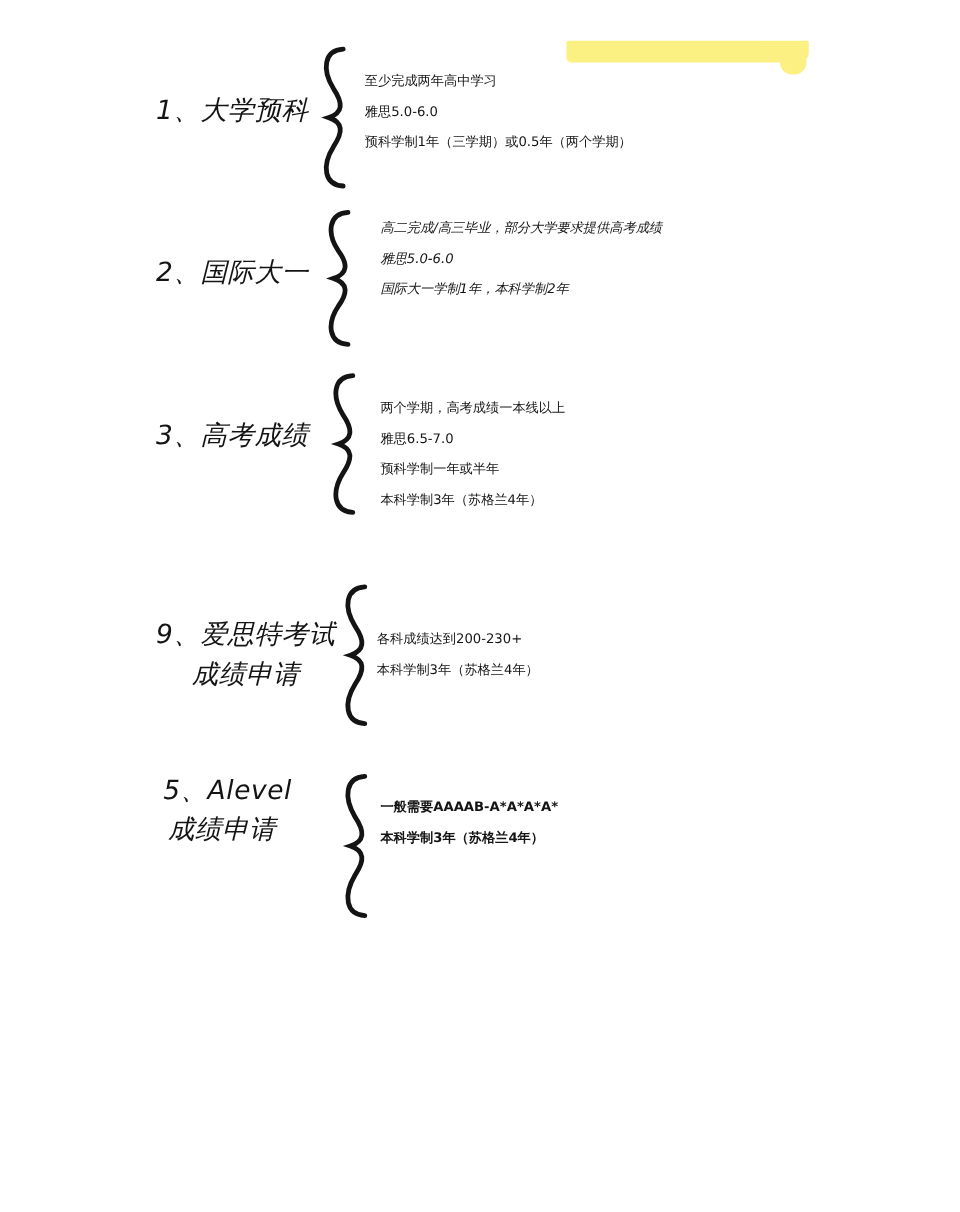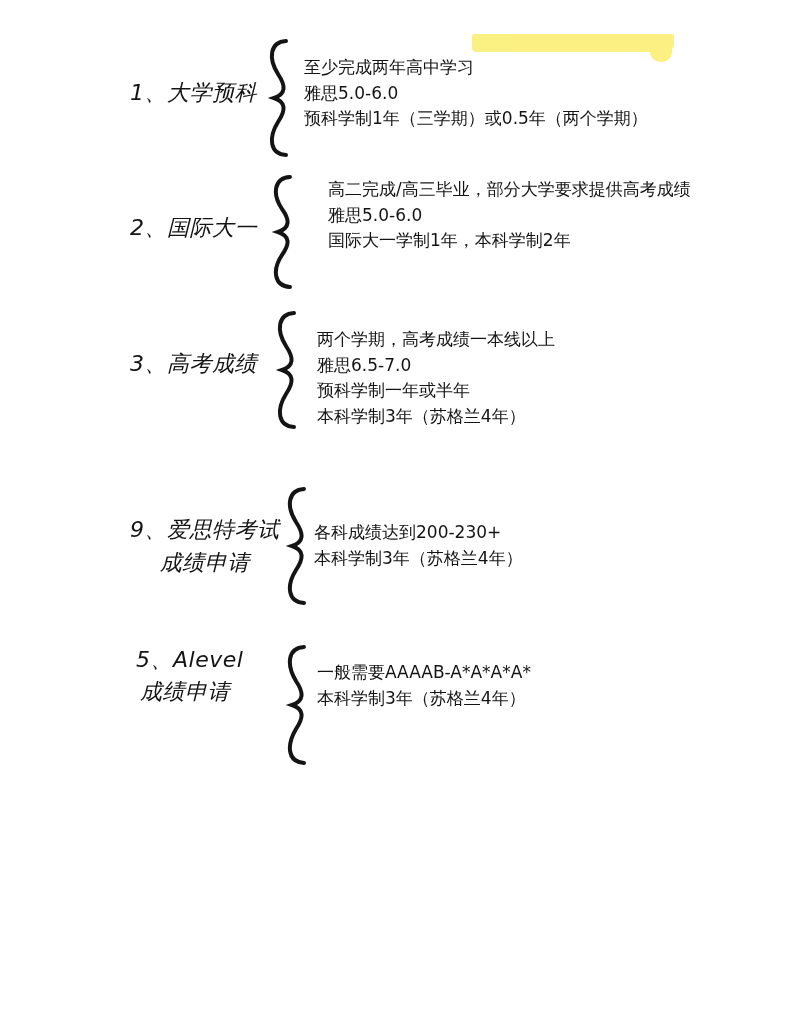--- a/index.html
+++ b/index.html
@@ -15,21 +15,21 @@
     content: ""; position: absolute; right: 2px; top: 6px; width: 22px; height: 22px;
     background: #fbef74; border-radius: 0 0 10px 10px;
   }
   .section { position: absolute; left: 0; width: 800px; }
   .label {
     position: absolute; font-size: 22px; line-height: 30px; white-space: nowrap; letter-spacing: 0.5px; font-style: italic;
   }
   .label .line { display: block; }
   .brace { position: absolute; }
   .brace svg { display: block; }
-  .items { position: absolute; font-size: 17px; line-height: 25.5px; }
+  .items { position: absolute; font-size: 11px; line-height: 25.5px; }
   .items .item { display: block; white-space: nowrap; }
   .items .item.wrap { white-space: normal; width: 380px; }
 </style>
 </head>
 <body>
 
 <div class="highlight"></div>
 
 <div class="section" style="top:0;">
   <div class="label" style="left:130px; top:78px;">
@@ -49,21 +49,21 @@
 
 <div class="section" style="top:0;">
   <div class="label" style="left:130px; top:213px;">
     <span class="line">2、国际大一</span>
   </div>
   <div class="brace" style="left:266px; top:174px;">
     <svg width="34" height="116" viewBox="0 0 34 116">
         <path d="M24 3 C8 4,6 20,16 35 C24 46,24 54,12 58 C24 62,24 70,16 81 C6 96,8 112,24 113" fill="none" stroke="#141414" stroke-width="4" stroke-linecap="round"></path>
       </svg>
   </div>
-  <div class="items" style="left:328px; top:177px;">
+  <div class="items" style="left:317px; top:177px;font-style:italic;">
     <span class="item wrap">高二完成/高三毕业，部分大学要求提供高考成绩</span>
     <span class="item">雅思5.0-6.0</span>
     <span class="item">国际大一学制1年，本科学制2年</span>
   </div>
 </div>
 
 <div class="section" style="top:0;">
   <div class="label" style="left:130px; top:349px;">
     <span class="line">3、高考成绩</span>
   </div>
@@ -99,17 +99,17 @@
 <div class="section" style="top:0;">
   <div class="label" style="left:136px; top:645px;">
     <span class="line">5、Alevel</span>
     <span class="line" style="margin-left:4px; margin-top:2px;">成绩申请</span>
   </div>
   <div class="brace" style="left:280px; top:644px;">
     <svg width="34" height="122" viewBox="0 0 34 122">
         <path d="M24 3 C8 4,6 20,16 37 C24 49,24 57,12 61 C24 65,24 73,16 85 C6 102,8 118,24 119" fill="none" stroke="#141414" stroke-width="4" stroke-linecap="round"></path>
       </svg>
   </div>
-  <div class="items" style="left:317px; top:660px;">
+  <div class="items" style="left:317px; top:660px;font-weight:bold;">
     <span class="item">一般需要AAAAB-A*A*A*A*</span>
     <span class="item">本科学制3年（苏格兰4年）</span>
   </div>
 </div>
 
 </body></html>

